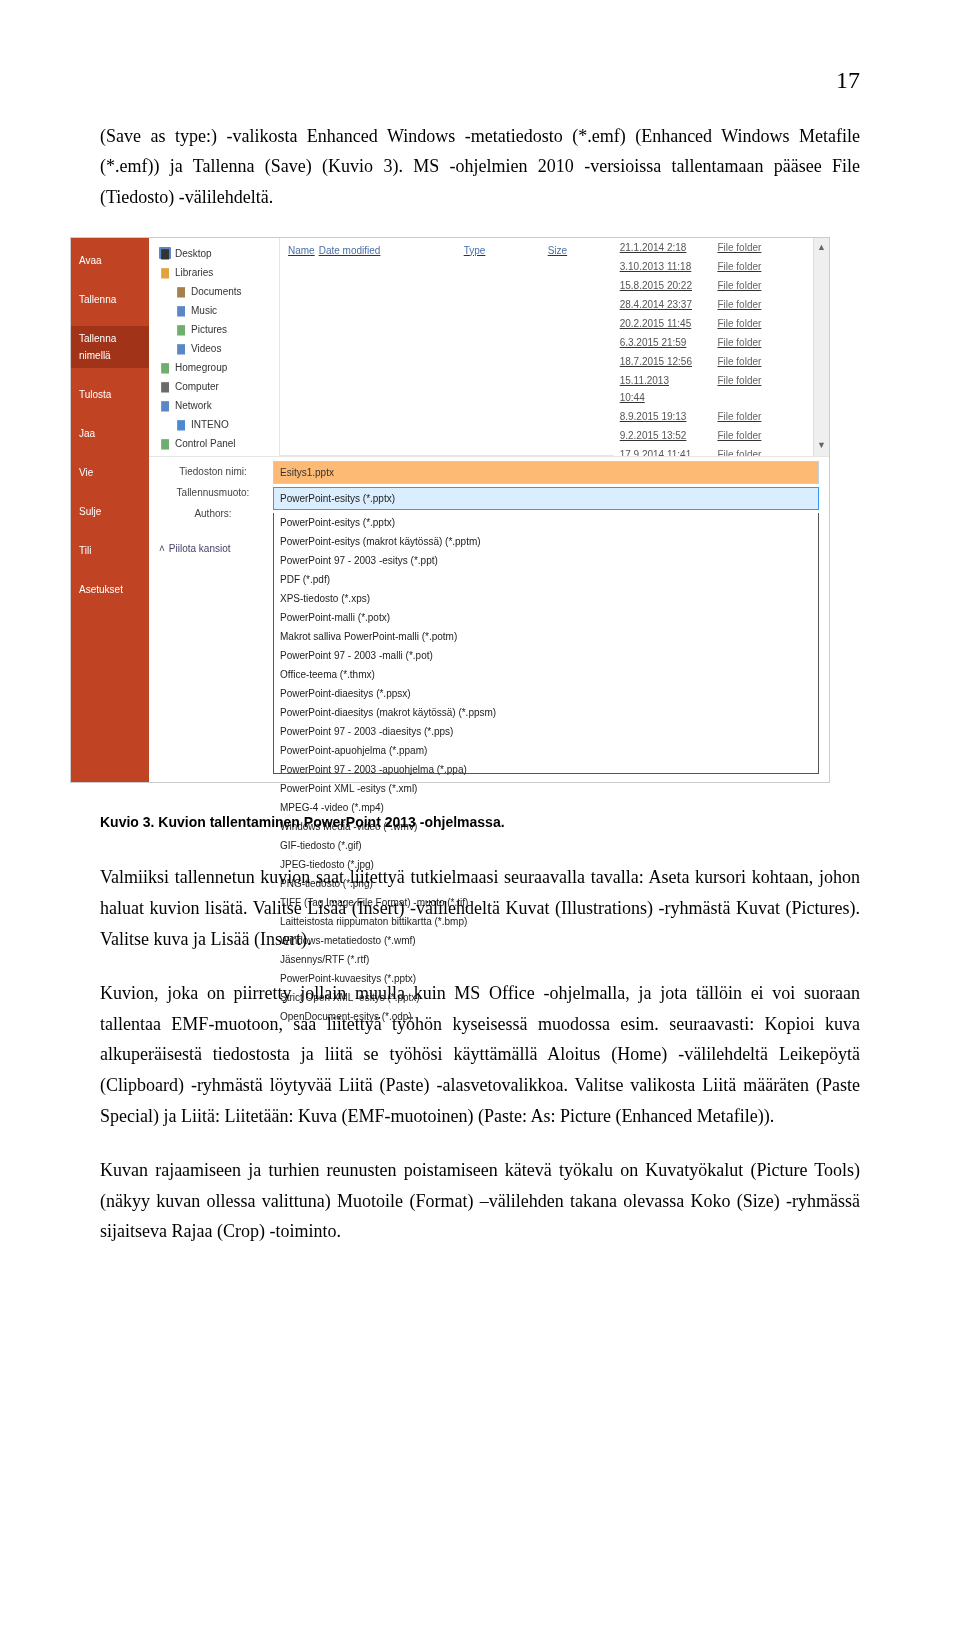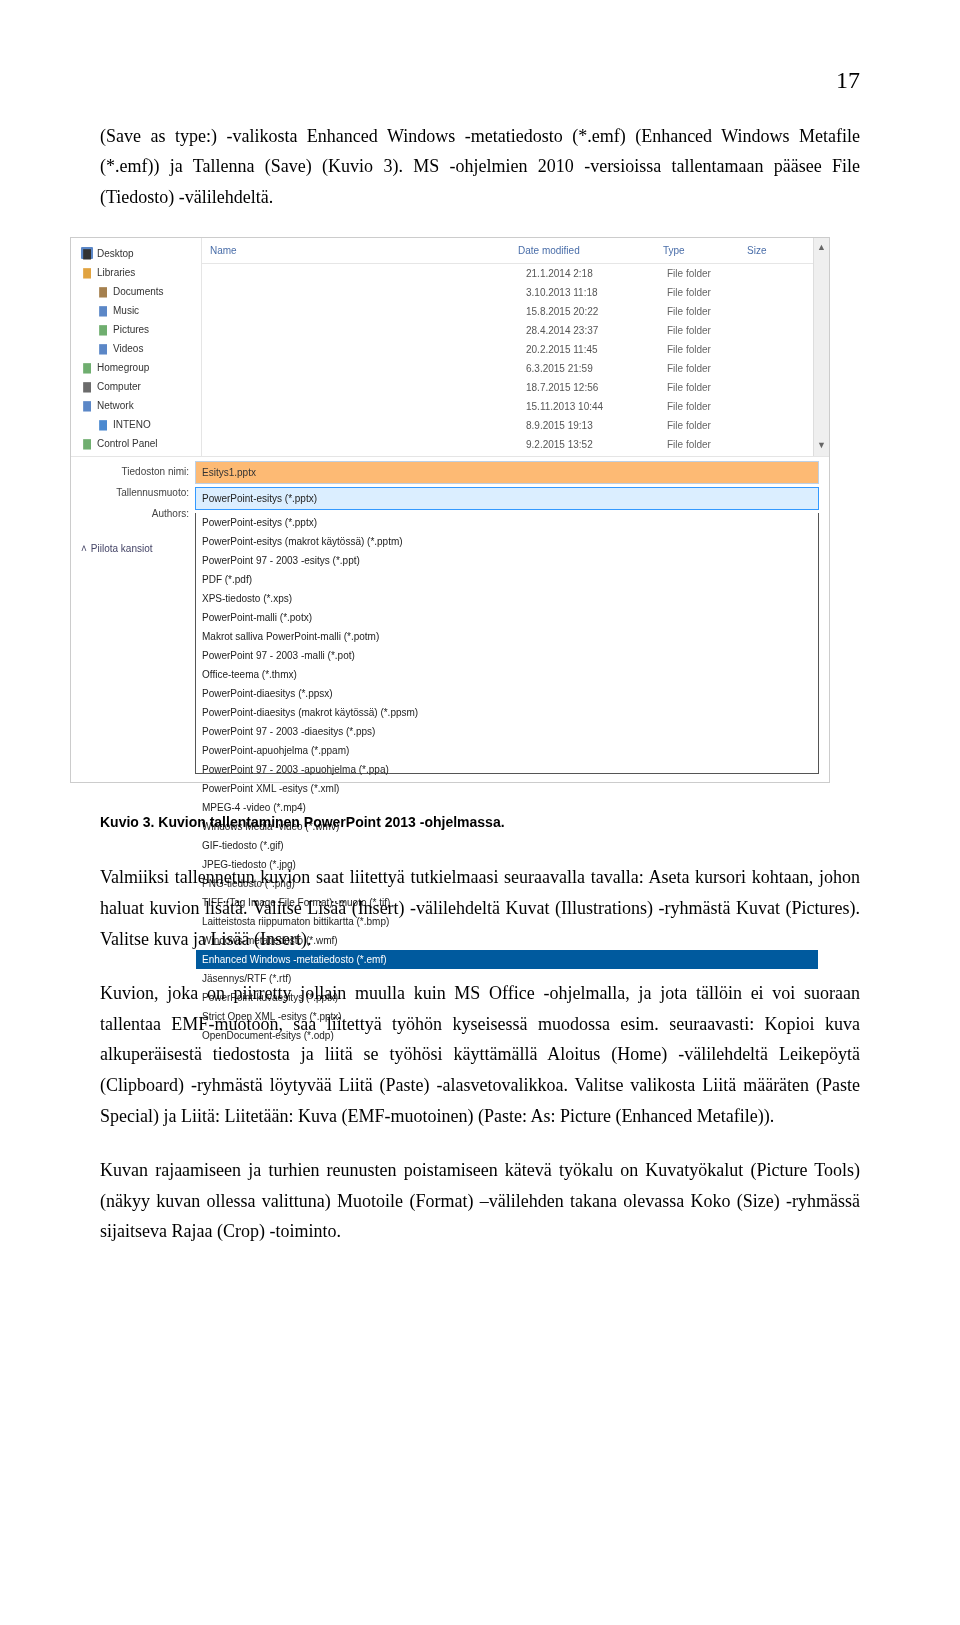--- a/index.html
+++ b/index.html
@@ -106,23 +106,23 @@
   .ico-home { color:#6fae6f; }
   .ico-comp { color:#6b6b6b; }
   .ico-net  { color:#5b87c7; }
   .ico-int  { color:#4b89d0; }
   .ico-ctrl { color:#6fae6f; }
 
   
   .files {
     flex: 1;
     display: flex;
-    flex-direction: column;
     font-size: 10px;
     overflow: hidden;
+    text-decoration: underline;
   }
   .files-hdr {
     display: flex;
     border-bottom: 1px solid #e6e6e6;
     color: #4a6ea9;
     font-size: 10px;
     padding: 4px 6px 4px 8px;
     gap: 4px;
   }
   .col-name { flex:1; }
@@ -153,21 +153,21 @@
     padding: 4px 10px 8px 10px;
     border-top: 1px solid #e5e5e5;
     font-size: 10px;
     display:flex;
     gap:6px;
   }
   .dlg-labels {
     width:108px;
     display:flex; flex-direction:column; gap:4px;
     color:#444;
-    text-align:right;
+    text-align:center;
     padding-top:2px;
   }
   .dlg-fields { flex:1; display:flex; flex-direction:column; gap:3px; }
   .field-input {
     border:1px solid #bcd0e6;
     padding:2px 6px;
     background:#fdba74;
     font-size:10px;
     color:#333;
   }
@@ -207,20 +207,31 @@
 
 <div class="page">
 
   <div class="pagenum">17</div>
 
   <p class="para">(Save as type:) -valikosta Enhanced Windows -metatiedosto (*.emf) (Enhanced Windows Metafile (*.emf)) ja Tallenna (Save) (Kuvio 3). MS -ohjelmien 2010 -versioissa tallentamaan pääsee File (Tiedosto) -välilehdeltä.</p>
 
   <div class="shot-wrap">
     <div class="shot">
 
+      <div class="backstage" id="backstage">
+          <div class="bitem">Avaa</div>
+          <div class="bitem">Tallenna</div>
+          <div class="bitem selected">Tallenna nimellä</div>
+          <div class="bitem">Tulosta</div>
+          <div class="bitem">Jaa</div>
+          <div class="bitem">Vie</div>
+          <div class="bitem">Sulje</div>
+          <div class="bitem">Tili</div>
+          <div class="bitem">Asetukset</div>
+        </div>
 
       <div class="dialog">
         <div class="dlg-top">
 
           <div class="tree" id="tree">
               <div class="tree-item">
                 <span class="tico ico-desk">▇</span>
                 <span>Desktop</span>
               </div>
               <div class="tree-item">
@@ -381,21 +392,20 @@
                 <div class="opt">PowerPoint 97 - 2003 -apuohjelma (*.ppa)</div>
                 <div class="opt">PowerPoint XML -esitys (*.xml)</div>
                 <div class="opt">MPEG-4 -video (*.mp4)</div>
                 <div class="opt">Windows Media -video (*.wmv)</div>
                 <div class="opt">GIF-tiedosto (*.gif)</div>
                 <div class="opt">JPEG-tiedosto (*.jpg)</div>
                 <div class="opt">PNG-tiedosto (*.png)</div>
                 <div class="opt">TIFF (Tag Image File Format) -muoto (*.tif)</div>
                 <div class="opt">Laitteistosta riippumaton bittikartta (*.bmp)</div>
                 <div class="opt">Windows-metatiedosto (*.wmf)</div>
-                <div class="opt highlight">Enhanced Windows -metatiedosto (*.emf)</div>
                 <div class="opt">Jäsennys/RTF (*.rtf)</div>
                 <div class="opt">PowerPoint-kuvaesitys (*.pptx)</div>
                 <div class="opt">Strict Open XML -esitys (*.pptx)</div>
                 <div class="opt">OpenDocument-esitys (*.odp)</div>
               </div>
           </div>
         </div>
       </div>
     </div>
   </div>

